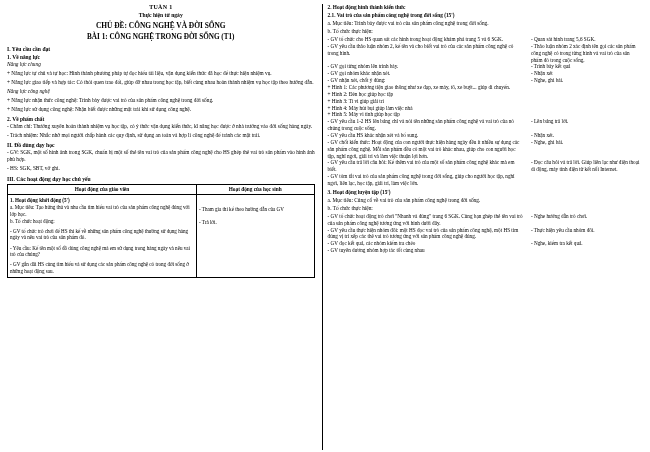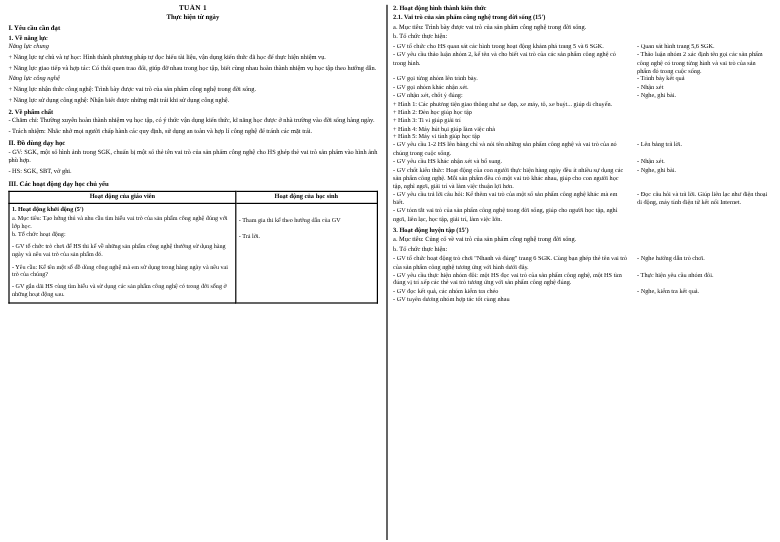--- a/index.html
+++ b/index.html
@@ -128,20 +128,22 @@
   .blank { height: 3px; }
 </style>
 </head>
 <body>
 
 <div class="page">
 
   <div class="col col-left">
     <div class="ctr hdr-tuan">TUẦN 1</div>
     <div class="ctr hdr-thuc">Thực hiện từ ngày</div>
+    <div class="ctr hdr-chude">CHỦ ĐỀ: CÔNG NGHỆ VÀ ĐỜI SỐNG</div>
+    <div class="ctr hdr-bai">BÀI 1: CÔNG NGHỆ TRONG ĐỜI SỐNG (T1)</div>
 
     <div class="sec">I. Yêu cầu cần đạt</div>
     <div class="sub">1. Về năng lực</div>
     <div class="para i">Năng lực chung</div>
     <div class="para">+ Năng lực tự chủ và tự học: Hình thành phương pháp tự đọc hiểu tài liệu, vận dụng kiến thức đã học để thực hiện nhiệm vụ.</div>
     <div class="para">+ Năng lực giao tiếp và hợp tác: Có thói quen trao đổi, giúp đỡ nhau trong học tập, biết cùng nhau hoàn thành nhiệm vụ học tập theo hướng dẫn.</div>
     <div class="para i">Năng lực công nghệ</div>
     <div class="para">+ Năng lực nhận thức công nghệ: Trình bày được vai trò của sản phẩm công nghệ trong đời sống.</div>
     <div class="para">+ Năng lực sử dụng công nghệ: Nhận biết được những mặt trái khi sử dụng công nghệ.</div>
 

